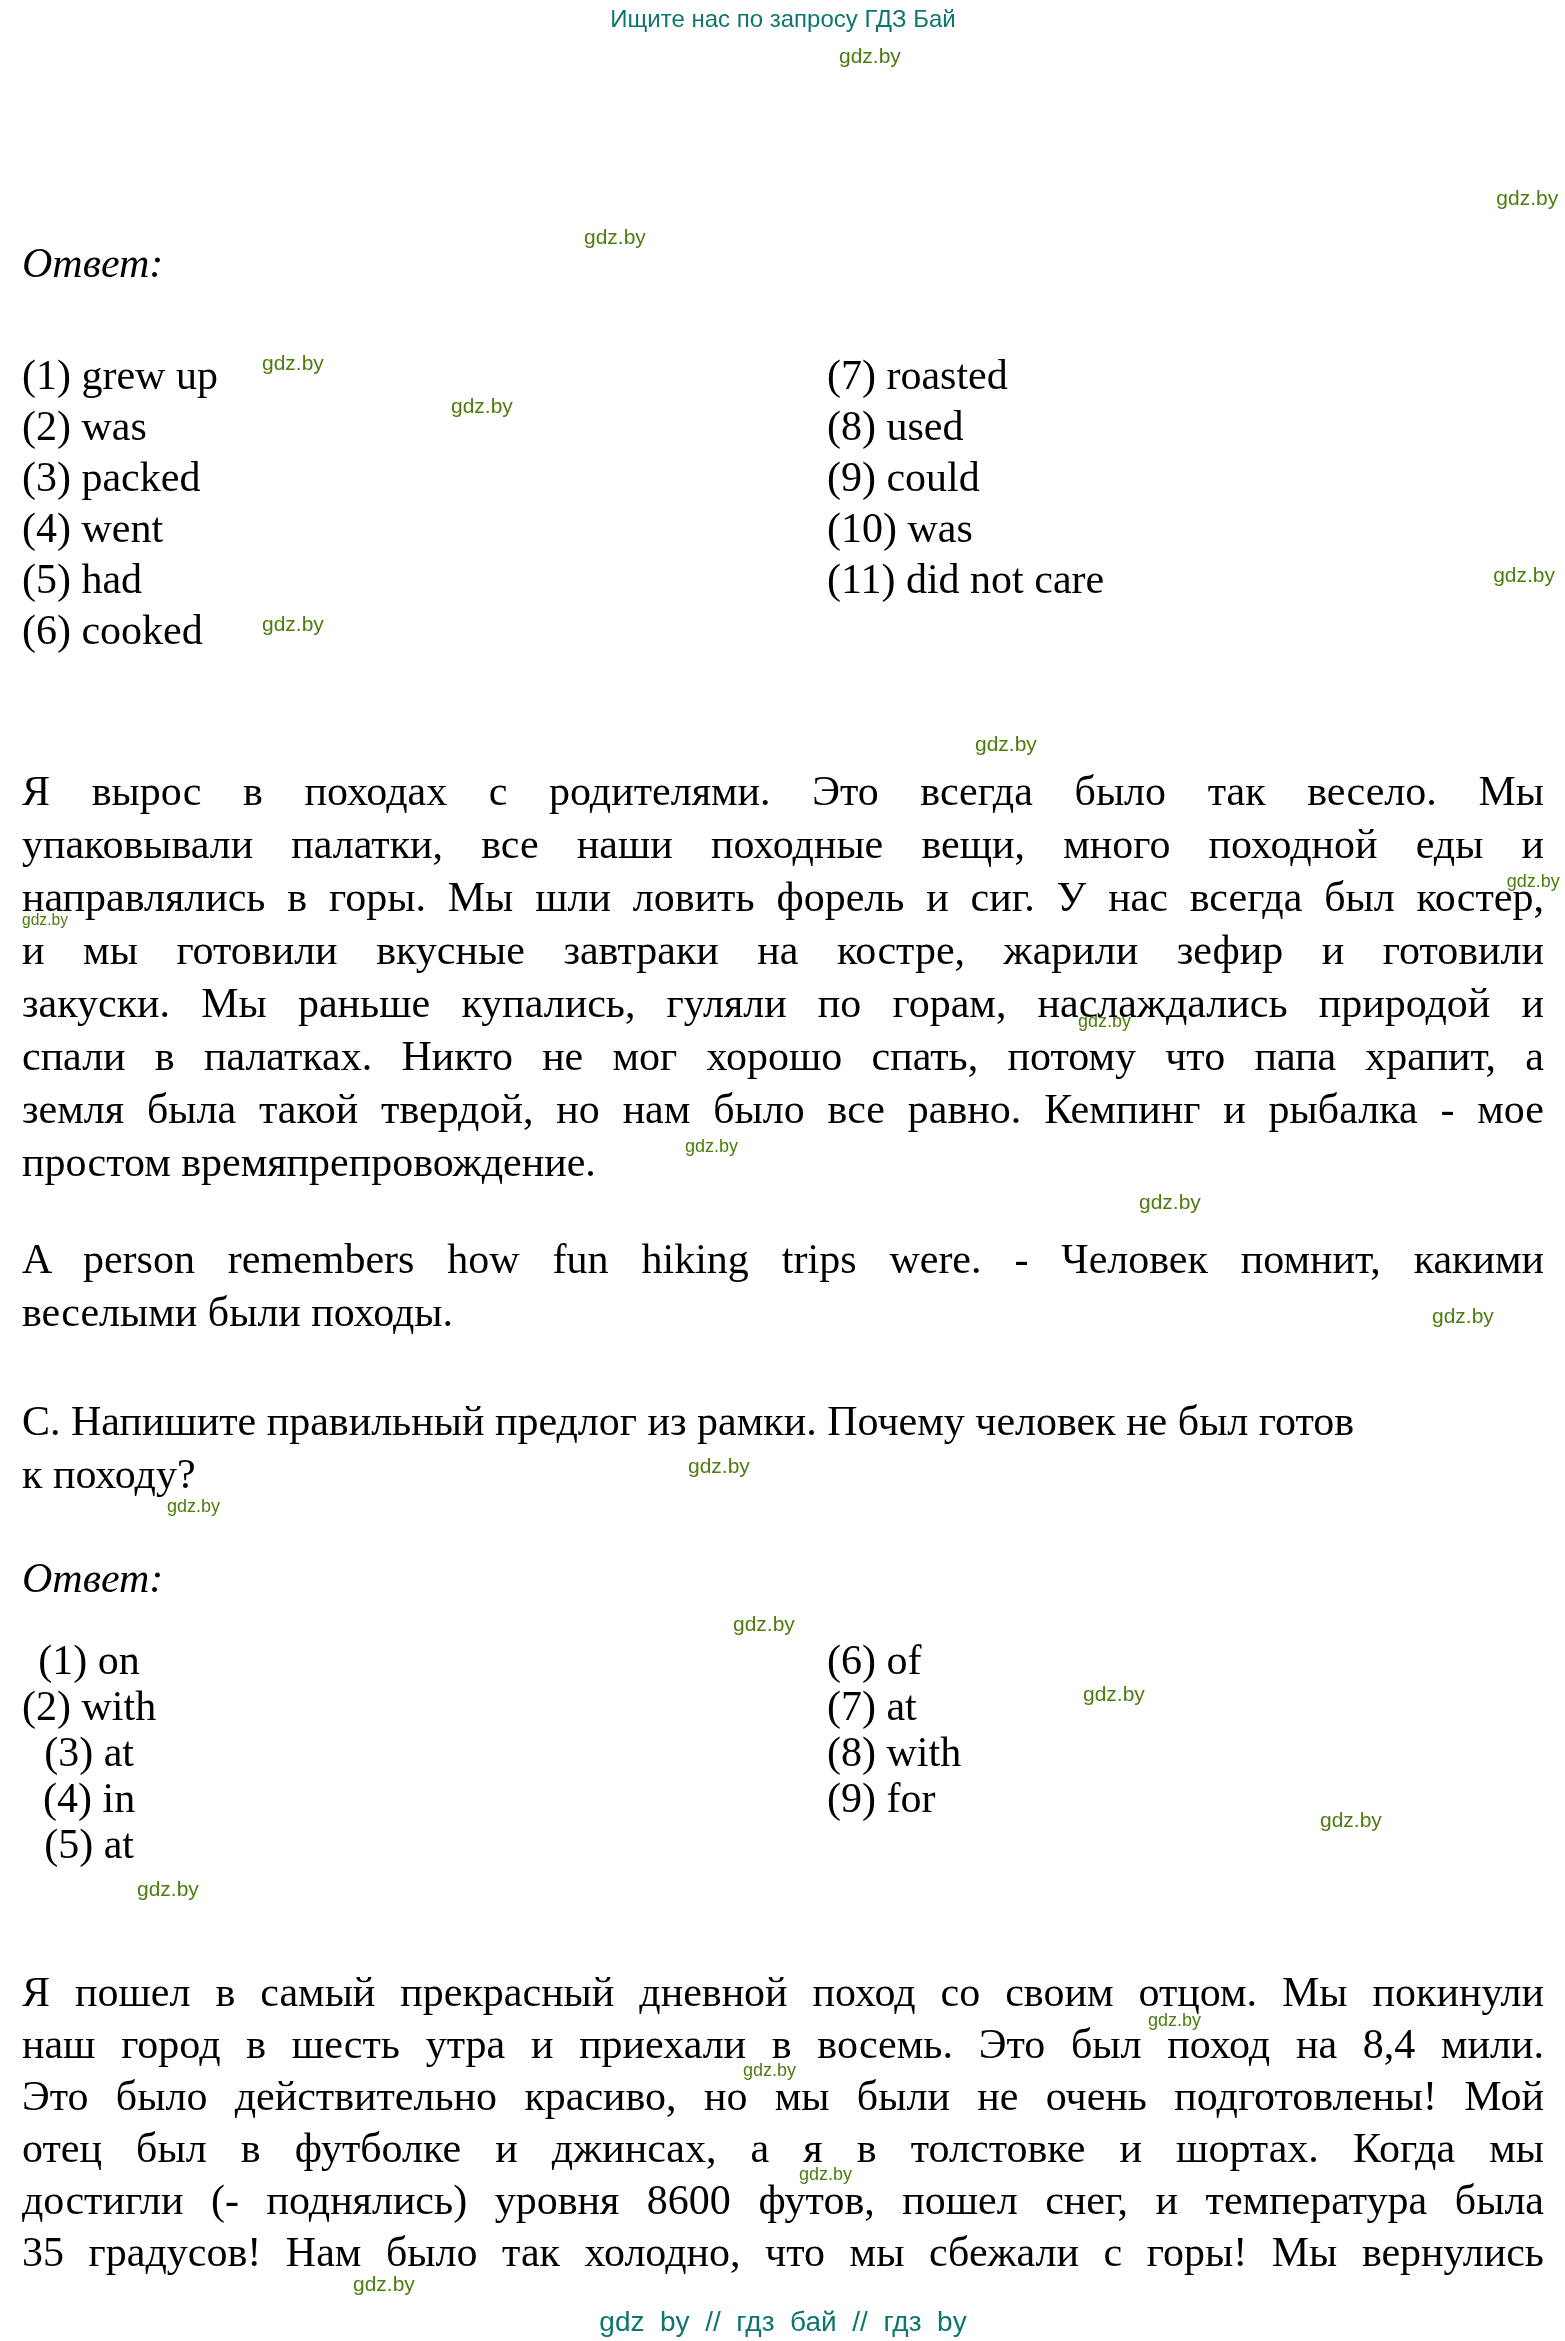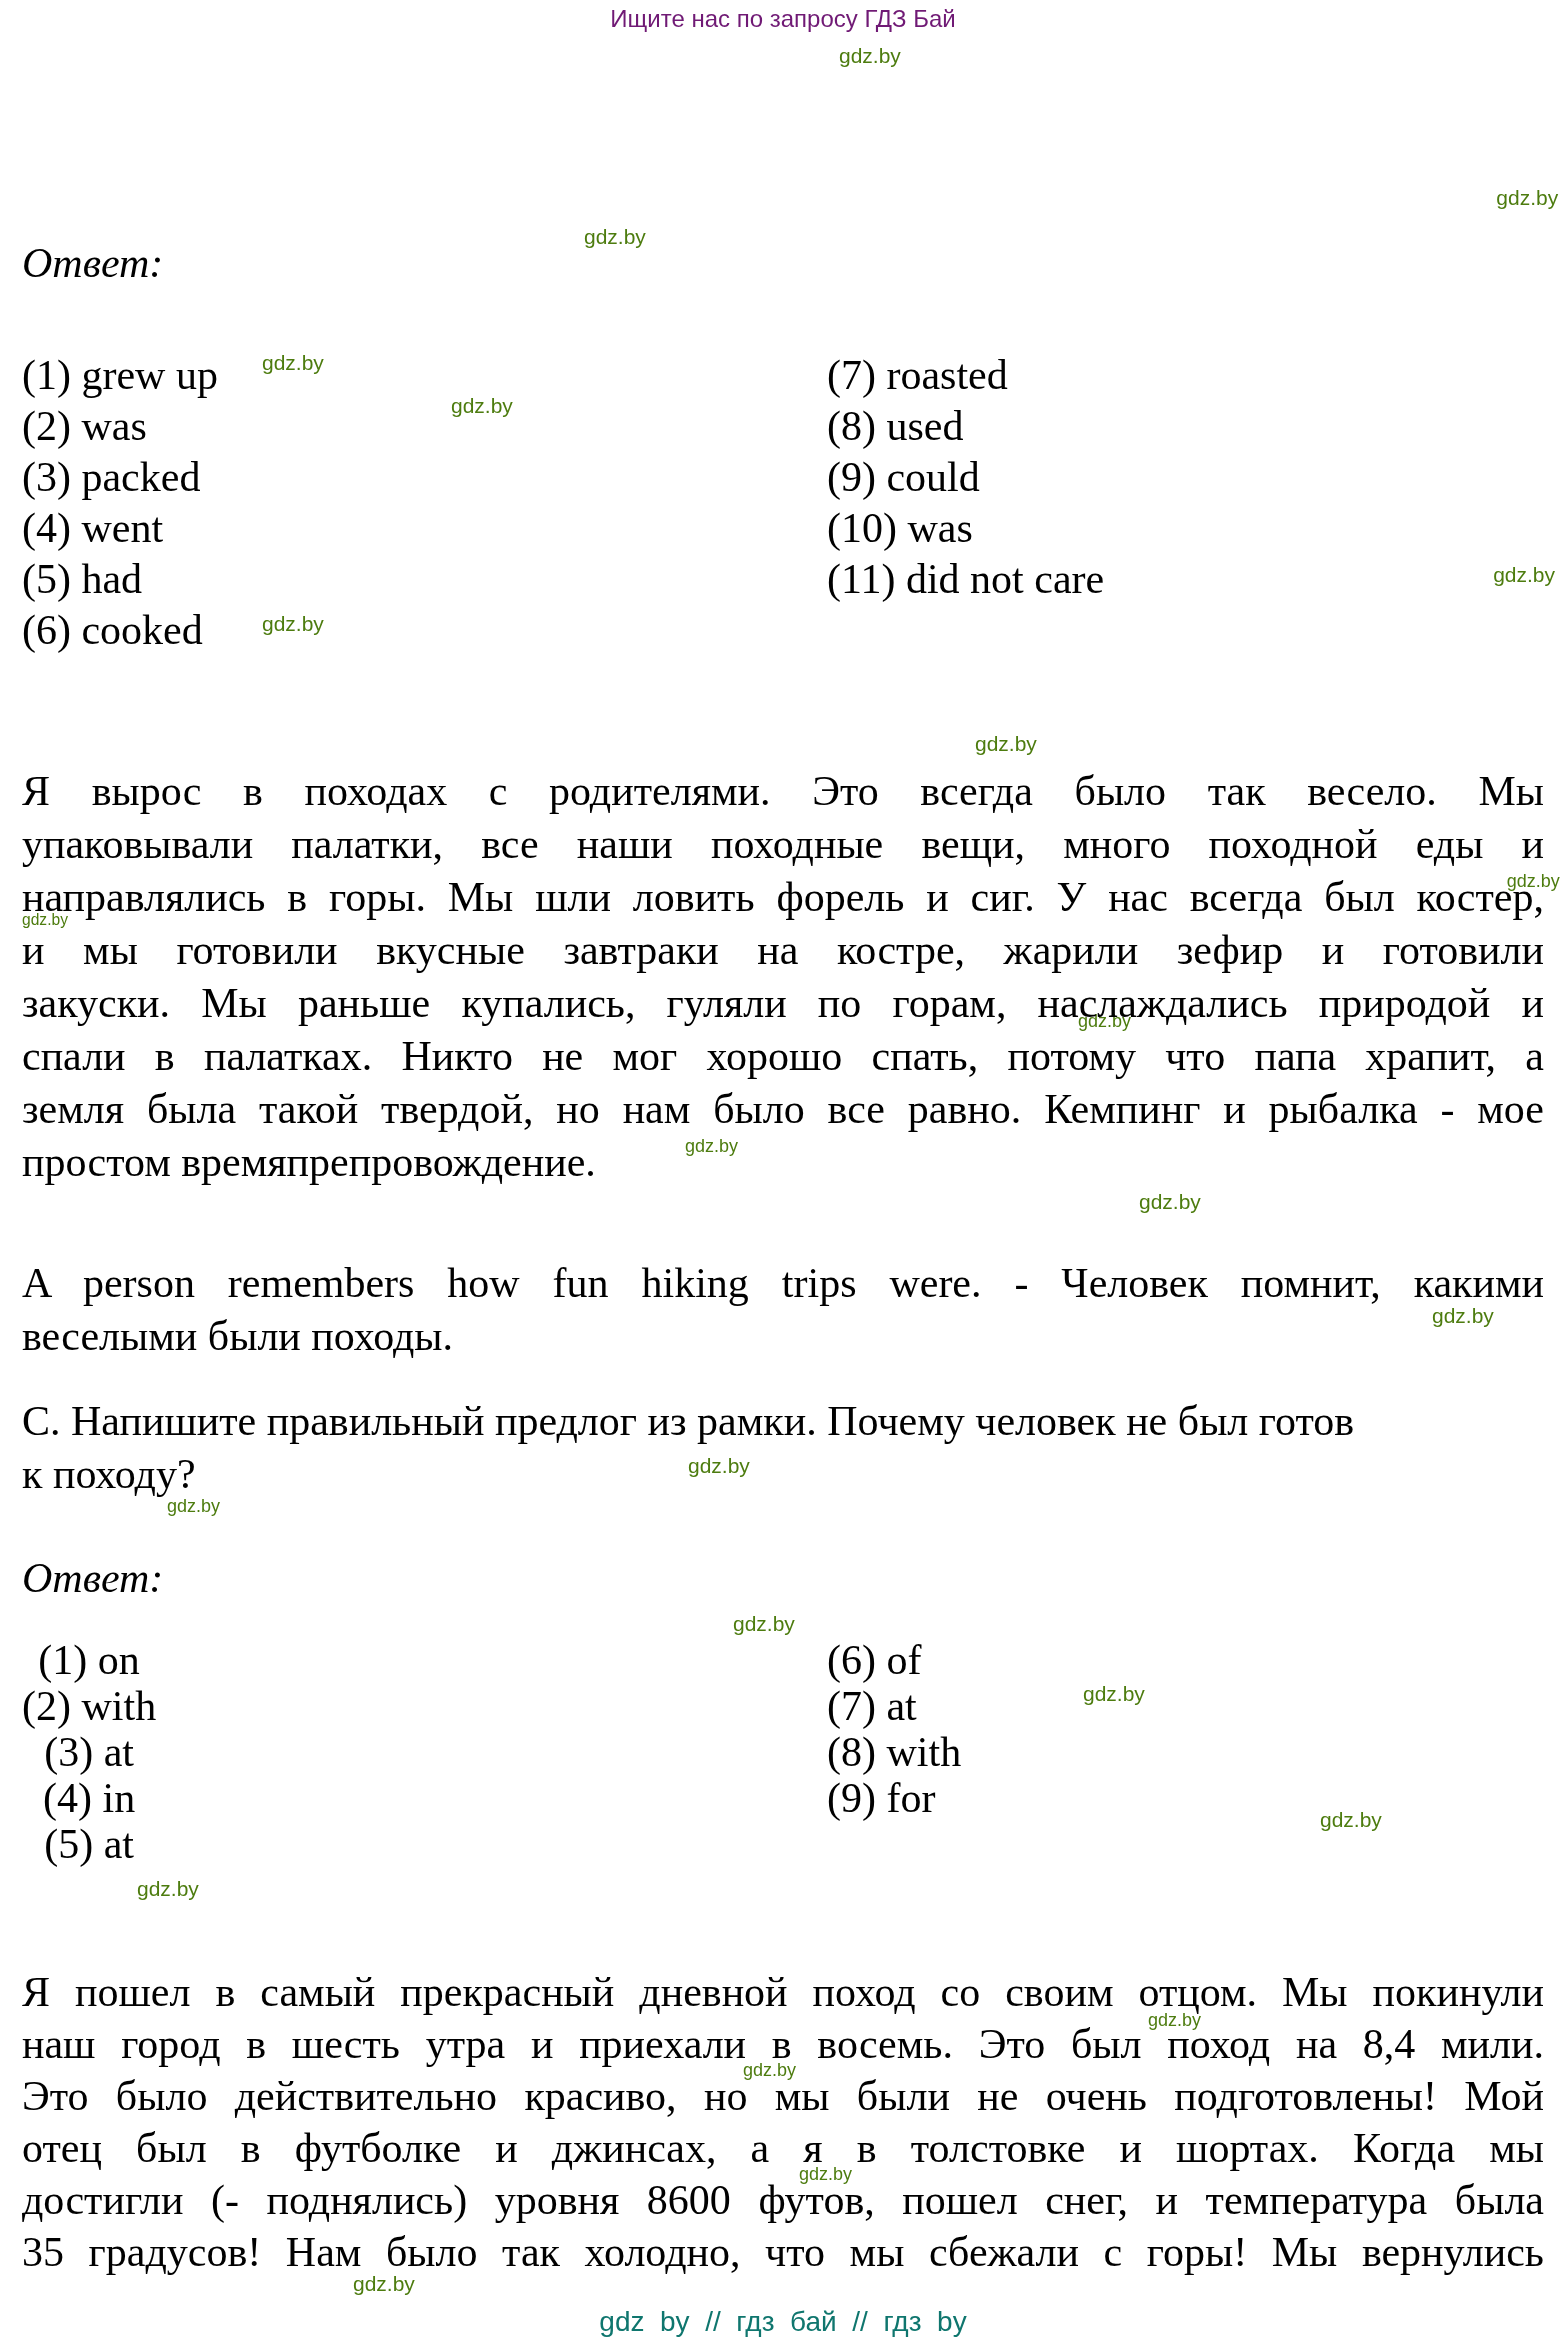--- a/index.html
+++ b/index.html
@@ -41,21 +41,21 @@
     font-family:"Liberation Sans", sans-serif;
     font-size:28px; line-height:33px;
     word-spacing:7.8px;
   }
 </style>
 </head>
 <body>
 
 <div class="page">
 
-  <div class="promo" style="color: #701a75;">Ищите нас по запросу ГДЗ Бай</div>
+  <div class="promo" style="color: #0f766e;">Ищите нас по запросу ГДЗ Бай</div>
 
   <span class="wm" style="left:839px; top:44px;">gdz.by</span>
   <span class="wm" style="right:7.8px; top:186px;">gdz.by</span>
   <span class="wm" style="left:584px; top:225px;">gdz.by</span>
   <span class="wm" style="left:262px; top:351px;">gdz.by</span>
   <span class="wm" style="left:451px; top:394px;">gdz.by</span>
   <span class="wm" style="right:11px; top:563px;">gdz.by</span>
   <span class="wm" style="left:262px; top:612px;">gdz.by</span>
   <span class="wm" style="left:975px; top:732px;">gdz.by</span>
   <span class="wm sm" style="right:6.2px; top:871px;">gdz.by</span>
@@ -99,21 +99,21 @@
     <div class="jline">Я вырос в походах с родителями. Это всегда было так весело. Мы</div>
     <div class="jline">упаковывали палатки, все наши походные вещи, много походной еды и</div>
     <div class="jline">направлялись в горы. Мы шли ловить форель и сиг. У нас всегда был костер,</div>
     <div class="jline">и мы готовили вкусные завтраки на костре, жарили зефир и готовили</div>
     <div class="jline">закуски. Мы раньше купались, гуляли по горам, наслаждались природой и</div>
     <div class="jline">спали в палатках. Никто не мог хорошо спать, потому что папа храпит, а</div>
     <div class="jline">земля была такой твердой, но нам было все равно. Кемпинг и рыбалка - мое</div>
     <div>простом времяпрепровождение.</div>
   </div>
 
-  <div class="abs para txt" style="top:1233px;margin-top:24px;">
+  <div class="abs para txt" style="top:1233px;">
     <div class="jline">A person remembers how fun hiking trips were. - Человек помнит, какими</div>
     <div>веселыми были походы.</div>
   </div>
 
   <div class="abs heading-block txt" style="top:1395px;">
     <div>С. Напишите правильный предлог из рамки. Почему человек не был готов</div>
     <div>к походу?</div>
   </div>
 
   <div class="abs answer-label" style="left:22px; top:1555px;">Ответ:</div>

